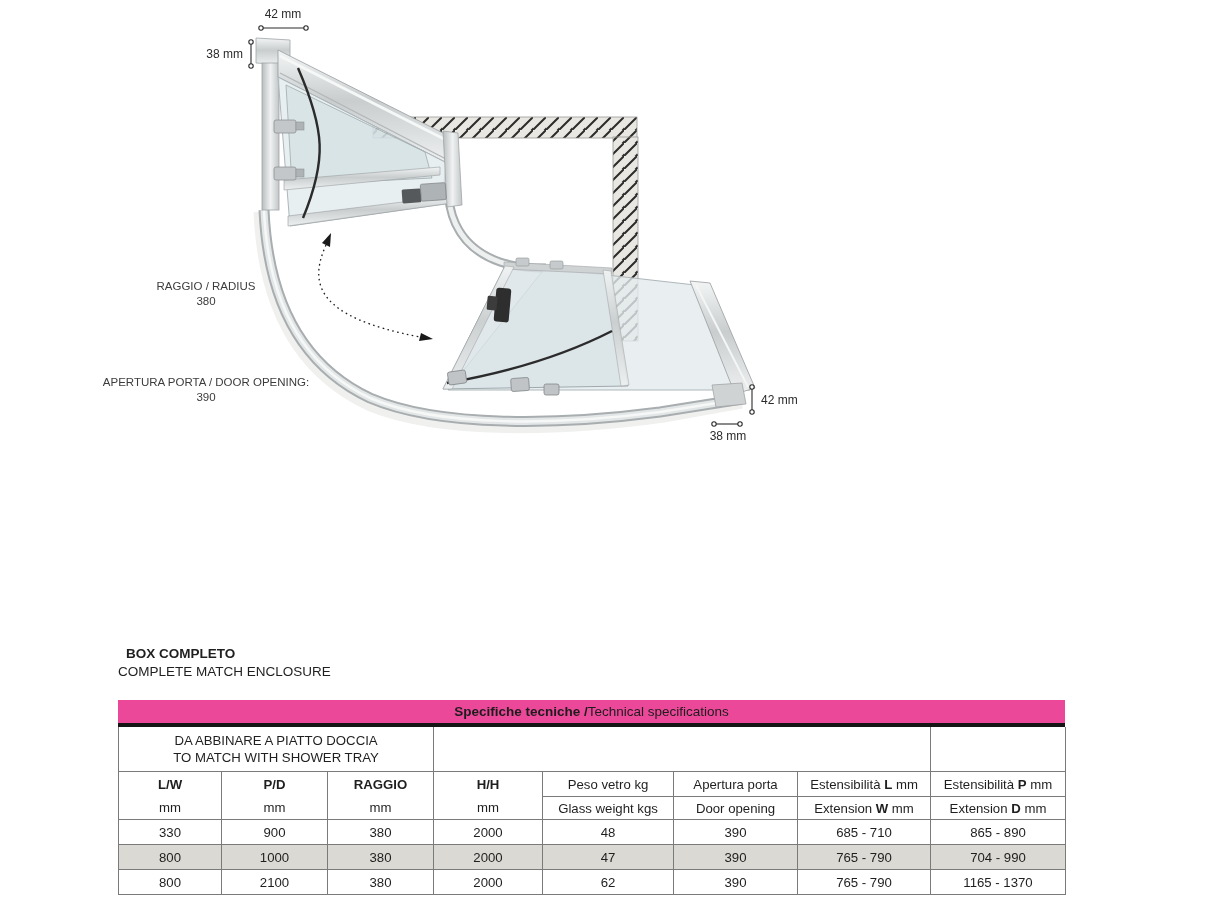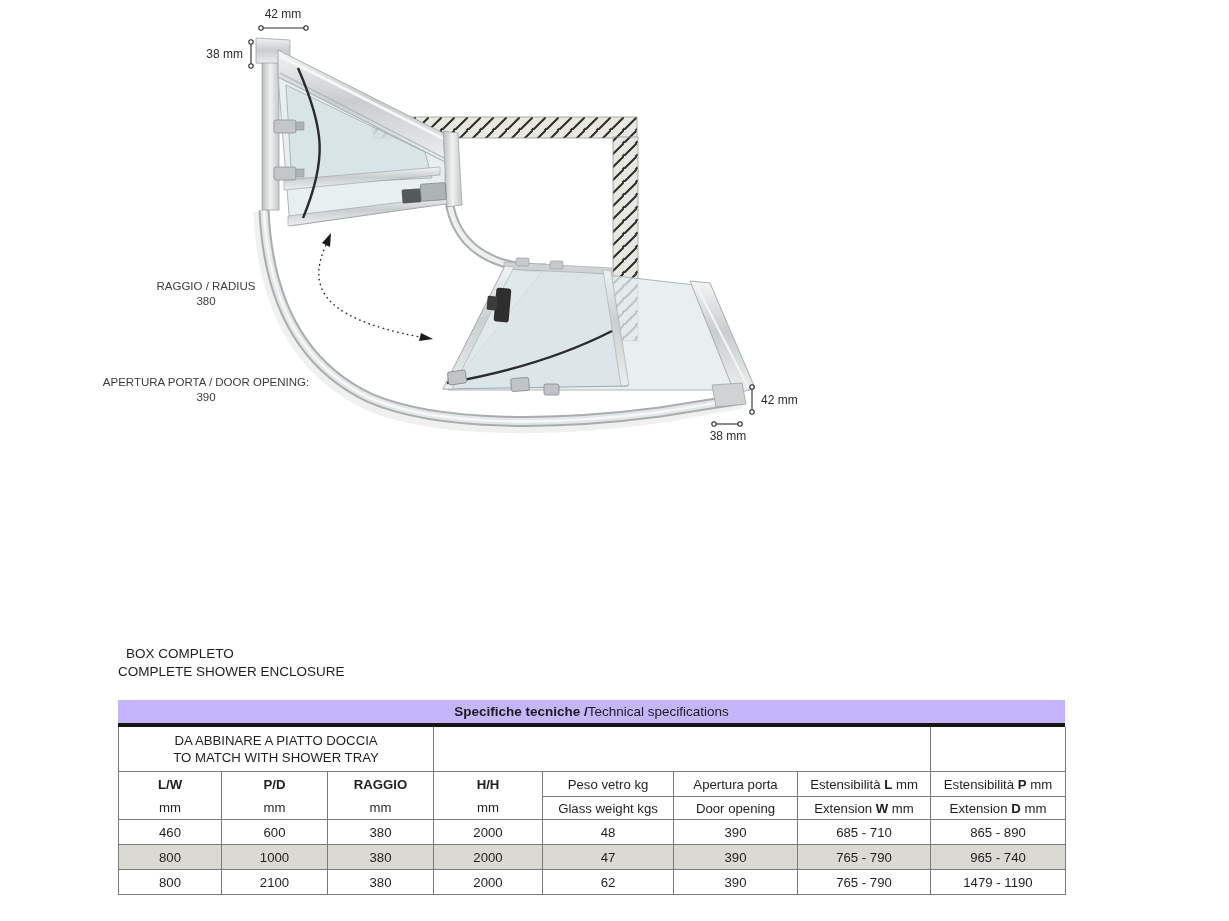--- a/index.html
+++ b/index.html
@@ -6,24 +6,24 @@
   #canvas{position:relative;width:1146px;height:921px;background:#ffffff;overflow:hidden;
           font-family:"Liberation Sans",sans-serif;color:#1f1f1f;}
 
   
   #diagram{position:absolute;left:0;top:0;}
   .dim-text{font-size:12px;fill:#2b2b2b;}
   .lbl-text{font-size:11.5px;fill:#3c3c3c;}
 
   
   .sec-title{position:absolute;left:118px;top:645px;line-height:18px;font-size:13.5px;}
-  .sec-title .t1{font-weight:normal;padding-left:8px;}
-
-  
-  .spec-bar{position:absolute;left:118px;top:700px;width:947px;height:23px;background:#c4b5fd;
+  .sec-title .t1{font-weight:bold;padding-left:8px;}
+
+  
+  .spec-bar{position:absolute;left:118px;top:700px;width:947px;height:23px;background:#ec4899;
             display:flex;align-items:center;justify-content:center;font-size:13.5px;color:#1c1c1c;}
   .spec-bar .bold{font-weight:bold;}
   .black-bar{position:absolute;left:118px;top:723px;width:947px;height:4px;background:#151515;}
 
   
   table.spec{position:absolute;left:118px;top:727px;border-collapse:collapse;table-layout:fixed;
              width:947px;font-size:13.2px;color:#1f1f1f;}
   table.spec td,table.spec th{border:1px solid #7a7a7a;text-align:center;padding:0;font-weight:normal;
              vertical-align:middle;overflow:hidden;}
   tr.merged td{border-top:none;height:44px;}
@@ -176,21 +176,21 @@
     </g>
 
     <g>
       <text class="lbl-text" x="206" y="386" text-anchor="middle">APERTURA PORTA / DOOR OPENING:</text>
       <text class="lbl-text" x="206" y="401" text-anchor="middle">390</text>
     </g>
   </svg>
 
   <div class="sec-title">
     <div class="t1">BOX COMPLETO</div>
-    <div class="t2">COMPLETE SHOWER ENCLOSURE</div>
+    <div class="t2">COMPLETE MATCH ENCLOSURE</div>
   </div>
 
   <div class="spec-bar">
     <span class="bold">Specifiche tecniche /</span>
       <span> Technical specifications</span>
   </div>
   <div class="black-bar"></div>
 
   <table class="spec">
     <colgroup>
@@ -234,45 +234,45 @@
         <th><span>Estensibilità </span><span class="bold-inline">L</span><span> mm</span></th>
         <th><span>Estensibilità </span><span class="bold-inline">P</span><span> mm</span></th>
       </tr>
       <tr class="hdr2">
         <th><span>Glass weight kgs</span><span class="bold-inline"></span><span></span></th>
         <th><span>Door opening</span><span class="bold-inline"></span><span></span></th>
         <th><span>Extension </span><span class="bold-inline">W</span><span> mm</span></th>
         <th><span>Extension </span><span class="bold-inline">D</span><span> mm</span></th>
       </tr>
       <tr class="data">
-        <td>460</td>
-        <td>600</td>
+        <td>330</td>
+        <td>900</td>
         <td>380</td>
         <td>2000</td>
         <td>48</td>
         <td>390</td>
         <td>685 - 710</td>
         <td>865 - 890</td>
       </tr>
       <tr class="data alt">
         <td>800</td>
         <td>1000</td>
         <td>380</td>
         <td>2000</td>
         <td>47</td>
         <td>390</td>
         <td>765 - 790</td>
-        <td>965 - 740</td>
+        <td>704 - 990</td>
       </tr>
       <tr class="data">
         <td>800</td>
         <td>2100</td>
         <td>380</td>
         <td>2000</td>
         <td>62</td>
         <td>390</td>
         <td>765 - 790</td>
-        <td>1479 - 1190</td>
+        <td>1165 - 1370</td>
       </tr>
     </tbody>
   </table>
 
 </div>
 
 </body></html>

